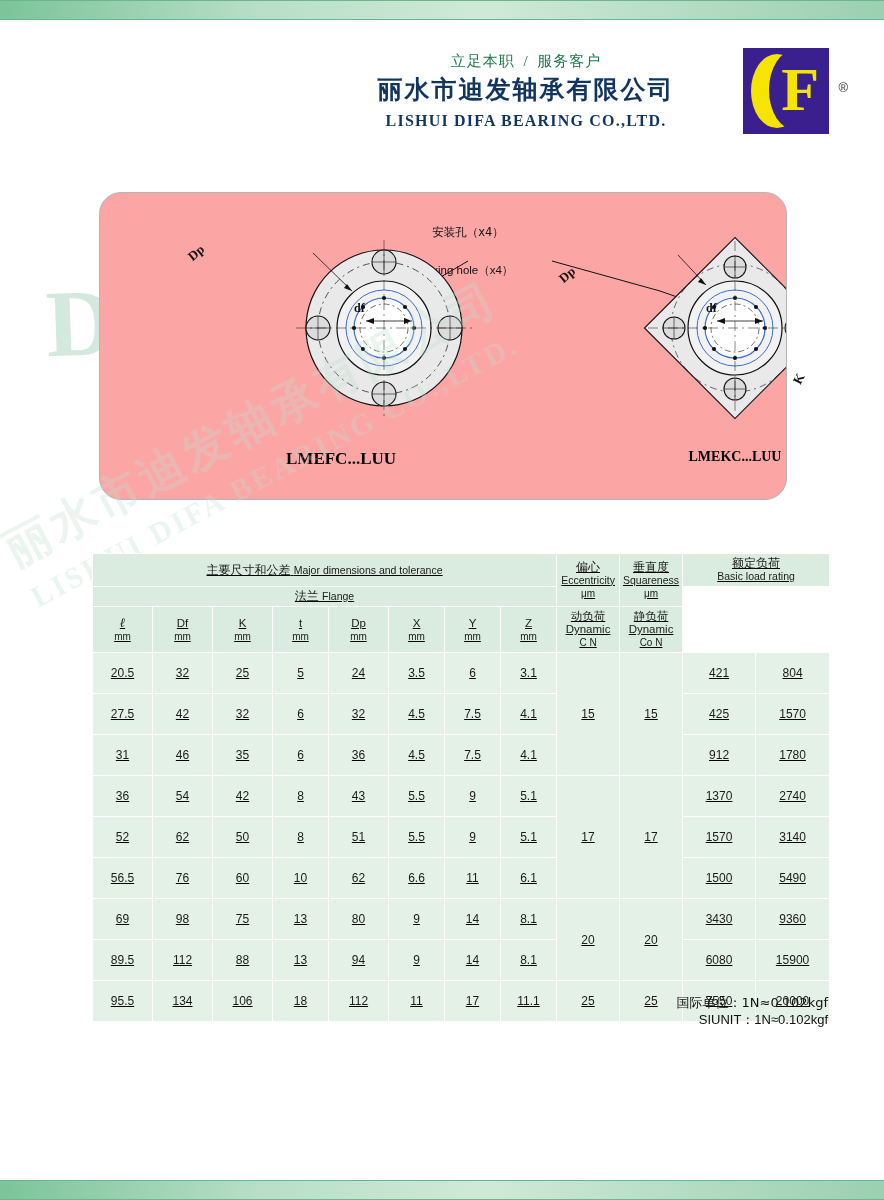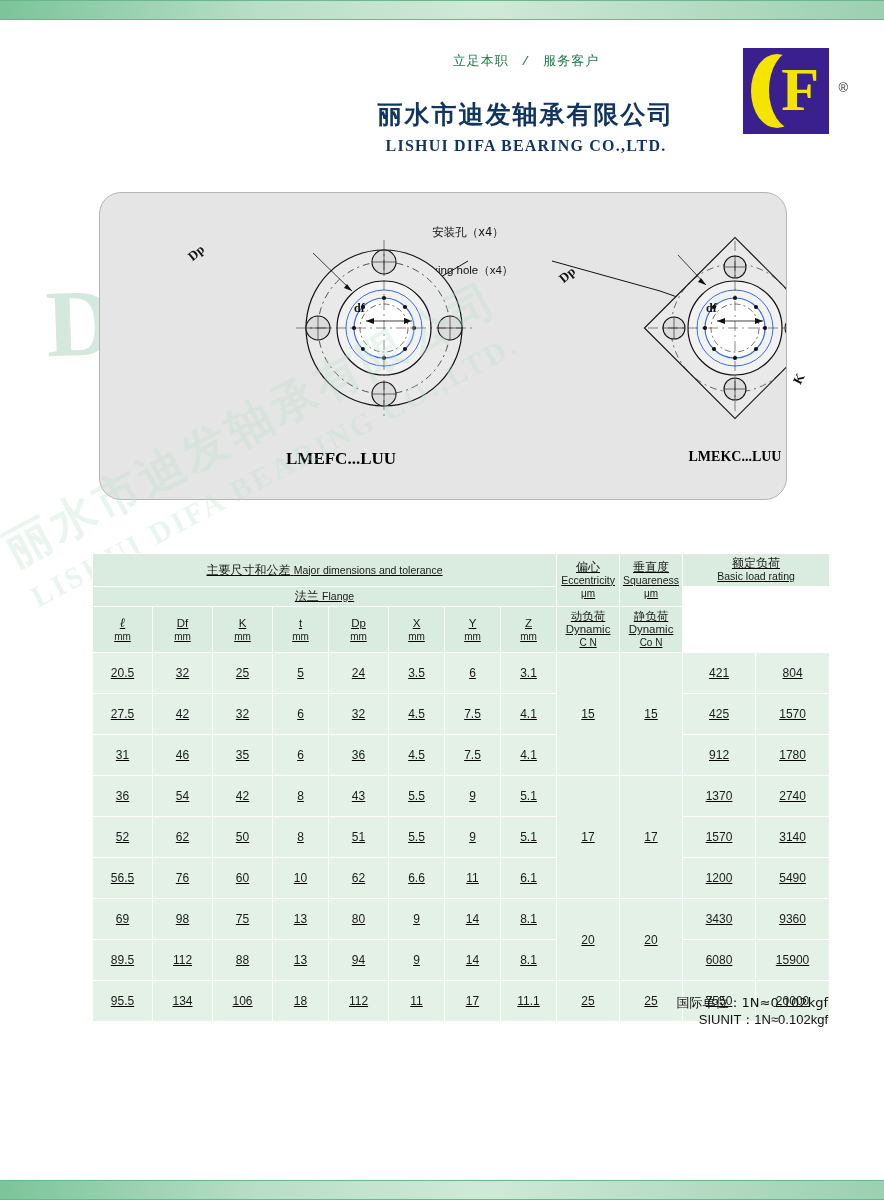--- a/index.html
+++ b/index.html
@@ -37,25 +37,25 @@
     height: 120px;
   }
   .header-text {
     position: absolute;
     right: 143px;
     top: 12px;
     text-align: center;
     width: 430px;
   }
   .slogan {
-    font-size: 13px;
+    font-size: 15px;
     color: #1c7a4a;
     letter-spacing: 1px;
-    margin-bottom: 28px;
-    font-family: Liberation Mono, monospace;
+    margin-bottom: 2px;
+    font-family: Liberation Serif, serif;
   }
   .slogan .sep { color: #1c7a4a; margin: 0 4px; }
   .cn-name {
     font-size: 25px;
     font-weight: bold;
     color: #12355f;
     letter-spacing: 2px;
     font-family: "DejaVu Sans", sans-serif;
     margin-bottom: 6px;
   }
@@ -152,21 +152,21 @@
     transform: rotate(-2deg);
   }
 
   
   .diagram-panel {
     position: absolute;
     left: 99px;
     top: 192px;
     width: 686px;
     height: 306px;
-    background: #e5e5e5;
+    background: #fca5a5;
     border: 1px solid #b5b5b5;
     border-radius: 22px;
     z-index: 2;
   }
   .dp-label {
     position: absolute;
     font-size: 13px;
     font-weight: bold;
     color: #111;
     font-family: "Liberation Serif", serif;
@@ -539,21 +539,21 @@
         </tr>
         <tr>
           <td>56.5</td>
           <td>76</td>
           <td>60</td>
           <td>10</td>
           <td>62</td>
           <td>6.6</td>
           <td>11</td>
           <td>6.1</td>
-          <td>1200</td>
+          <td>1500</td>
           <td>5490</td>
         </tr>
         <tr>
           <td>69</td>
           <td>98</td>
           <td>75</td>
           <td>13</td>
           <td>80</td>
           <td>9</td>
           <td>14</td>

